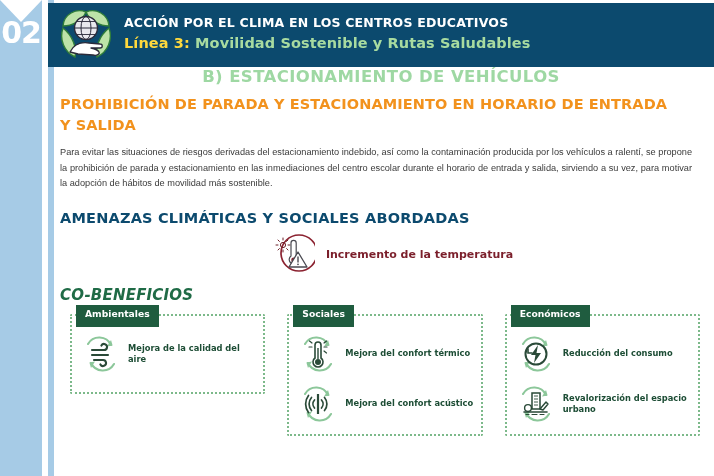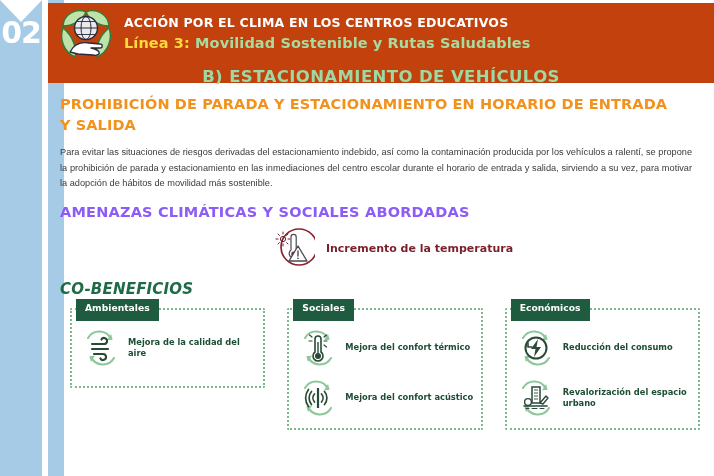--- a/index.html
+++ b/index.html
@@ -13,21 +13,21 @@
     background: #ffffff;
     font-family: "Liberation Sans", sans-serif;
     position: relative;
   }
 
   
   #left-rail {
     position: absolute;
     left: 0;
     top: 0;
-    width: 64px;
+    width: 54px;
     height: 476px;
     background: #a6cbe6;
   }
   #rail-notch {
     position: absolute;
     left: 0;
     top: 0;
     width: 0;
     height: 0;
     border-left: 21px solid transparent;
@@ -55,22 +55,22 @@
     height: 476px;
     background: #ffffff;
   }
 
   
   #header-band {
     position: absolute;
     left: 48px;
     top: 3px;
     right: 0;
-    height: 80px;
-    background: #c2410c;
+    height: 64px;
+    background: #0c4a6e;
   }
   #header-logo {
     position: absolute;
     left: 8px;
     top: 3px;
     width: 60px;
     height: 58px;
   }
   #header-text {
     position: absolute;
@@ -129,26 +129,26 @@
   #body-paragraph {
     color: #3a3a3a;
     font-size: 9.2px;
     line-height: 1.68;
     text-align: justify;
     margin: 10px 22px 0 12px;
     font-family: Liberation Sans, sans-serif;
   }
 
   #threats-heading {
-    color: #8b5cf6;
+    color: #0c4a6e;
     font-size: 14.5px;
     font-weight: bold;
     letter-spacing: 0.2px;
     font-family: "DejaVu Sans", sans-serif;
-    margin: 12px 0 0 12px;
+    margin: 18px 0 0 12px;
   }
 
   #threat-row {
     display: flex;
     align-items: center;
     justify-content: center;
     margin-top: 6px;
     padding-left: 20px;
   }
   #threat-label {

